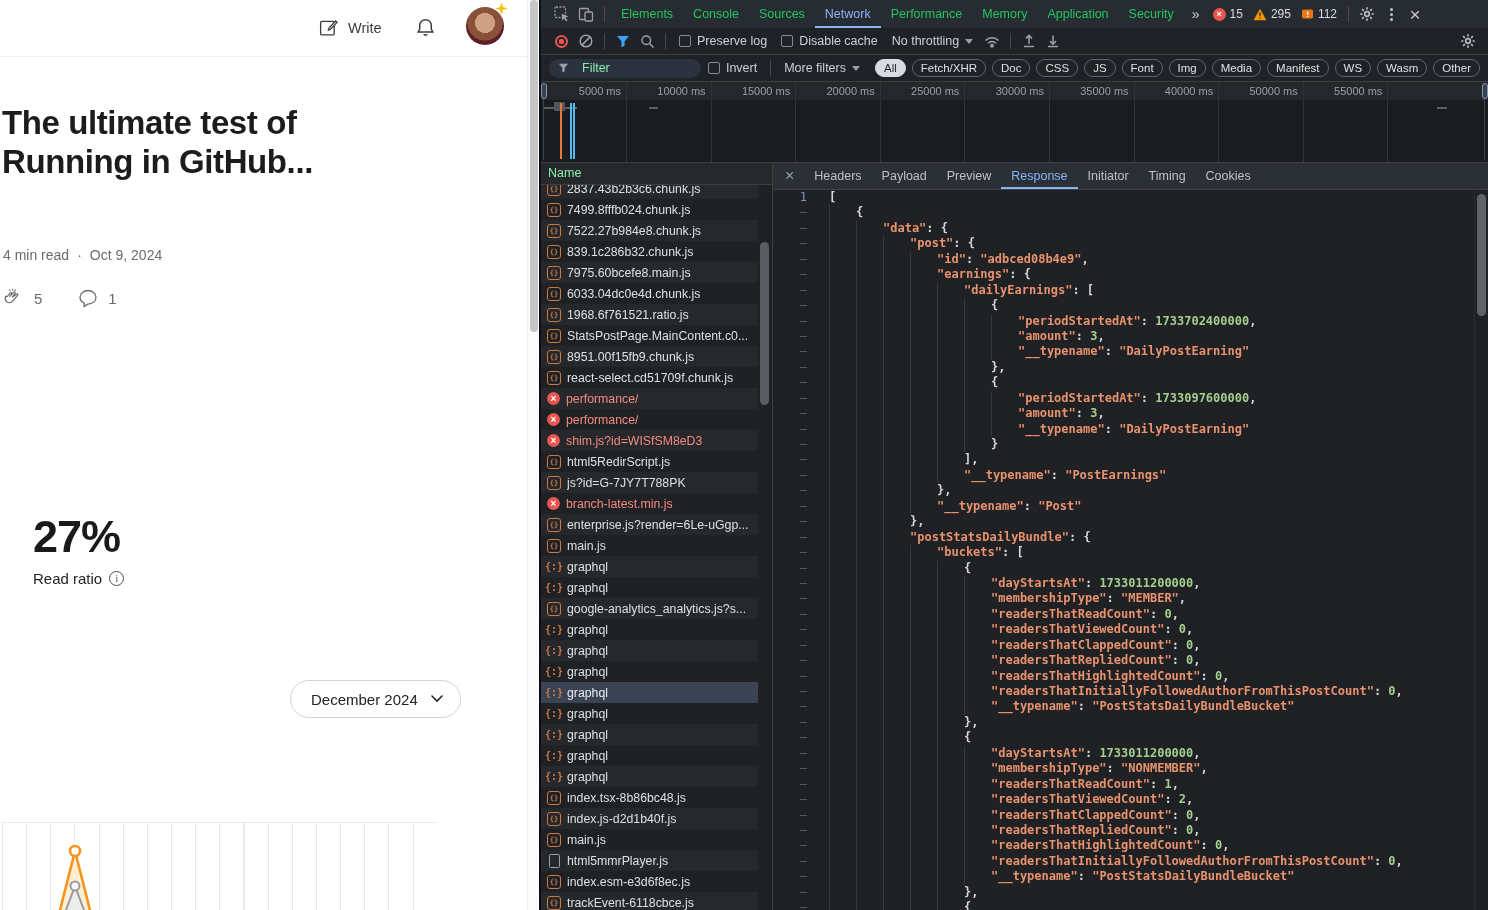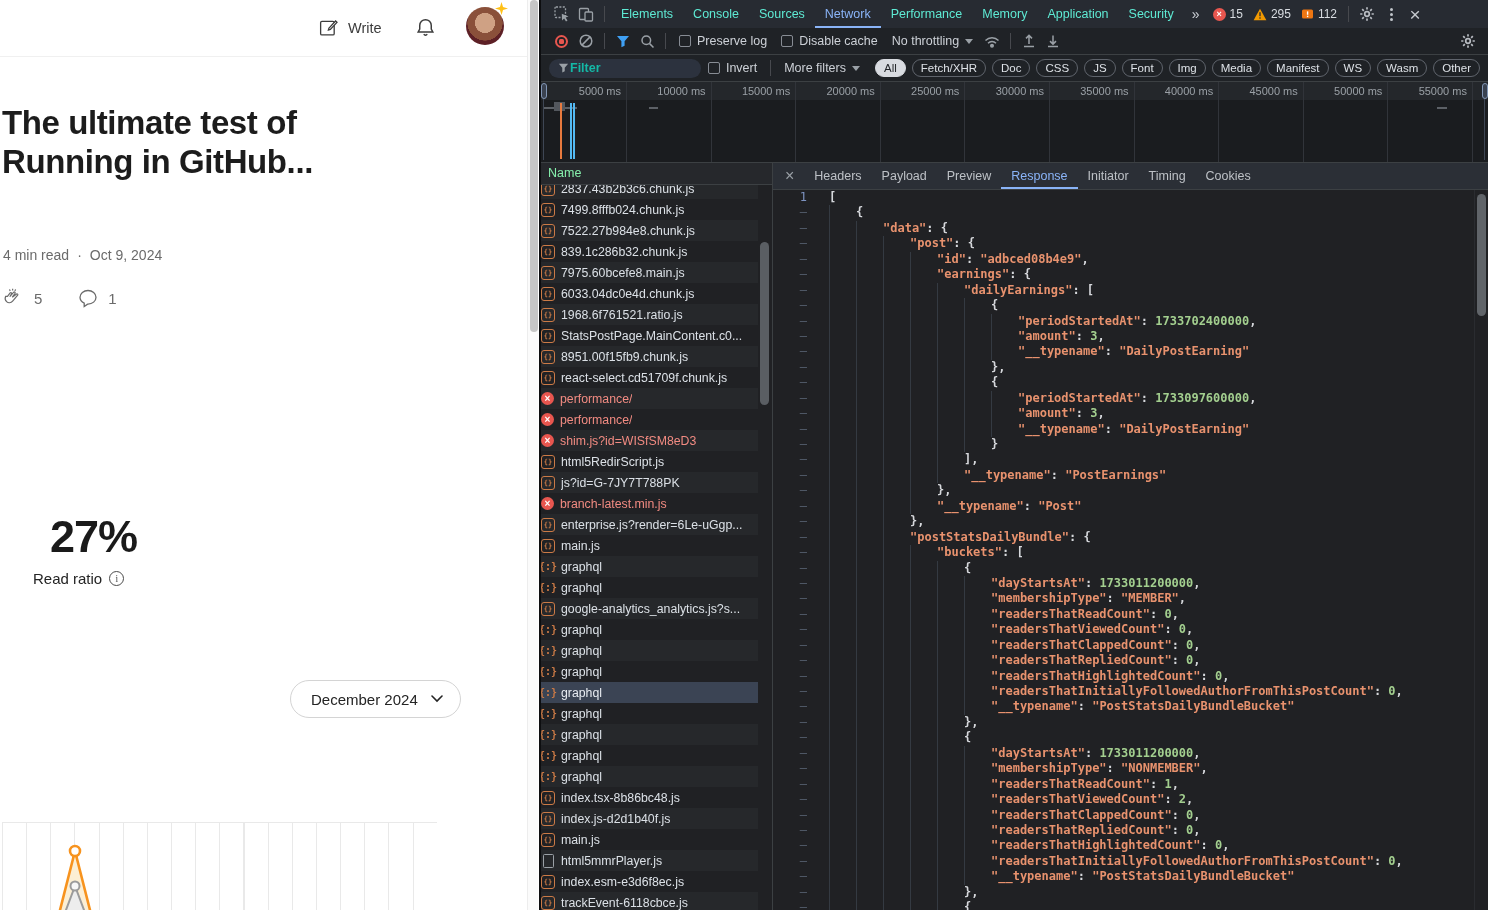--- a/index.html
+++ b/index.html
@@ -22,21 +22,21 @@
   .m-title span { display:block; }
   .pill-btn { display:flex; align-items:center; justify-content:center; border-radius:19px; background:#fff;
               color:#242424; cursor:pointer; }
   .stats-pill { position:absolute; left:312px; top:111px; height:36px; padding:0 19px; font-size:14px;
                 border:1px solid #242424; border-radius:18px; }
   .m-meta { position:absolute; left:3px; top:247px; display:flex; align-items:center; gap:8px;
             font-size:14px; color:#6b6b6b; }
   .m-engage { position:absolute; left:2px; top:287px; display:flex; align-items:center; gap:10px;
               font-size:15px; color:#6b6b6b; }
   .m-engage .gap { width:16px; }
-  .ratio-value { position:absolute; left:50px; top:511px; font-size:45px; font-weight:700;
+  .ratio-value { position:absolute; left:33px; top:511px; font-size:45px; font-weight:700;
                  letter-spacing:-1px; color:#1a1a1a; }
   .ratio-label { position:absolute; left:33px; top:570px; display:flex; align-items:center; gap:7px;
                  font-size:15px; color:#242424; }
   .info-icon { width:15px; height:15px; border:1px solid #4a4a4a; border-radius:50%; display:flex;
                align-items:center; justify-content:center; font-size:9.5px; color:#4a4a4a;
                font-family:"Liberation Serif", serif; }
   .month-pill { position:absolute; left:290px; top:680px; width:171px; height:38px; border:1px solid #d4d4d4;
                 border-radius:19px; display:flex; align-items:center; justify-content:space-between;
                 padding:0 17px 0 20px; font-size:15px; color:#242424; cursor:pointer; }
   .m-chart { position:absolute; left:2px; top:822px; width:435px; height:88px;
@@ -48,21 +48,21 @@
 
   
   .devtools { position:absolute; left:541px; top:0; width:947px; height:910px; background:#202124;
               color:#d5d9de; box-shadow:-2px 0 0 #0d0e10; font-size:12.5px; }
   .icon-sep { width:1px; height:16px; background:#47494e; margin:0 6px; flex:none; }
 
   
   .dt-tabbar { position:absolute; left:0; top:0; right:0; height:28px; background:#272b32;
                display:flex; align-items:center; padding:0 6px 0 9px; }
   .dt-tabs { display:flex; height:100%; }
-  .dt-tab { display:flex; align-items:center; padding:0 10px; color:#5eead4; cursor:pointer; height:100%; }
+  .dt-tab { display:flex; align-items:center; padding:0 10px; color:#22c55e; cursor:pointer; height:100%; }
   .dt-tab.active { color:#8ab4f8; box-shadow:inset 0 -2px 0 #8ab4f8; }
   .more-tabs { padding:0 8px; font-size:14px; color:#ccd0d6; cursor:pointer; }
   .badge { display:flex; align-items:center; gap:4px; margin:0 5px; cursor:pointer; }
   .badge .cnt { color:#d8dce1; font-size:12px; }
   .err-dot { width:13px; height:13px; border-radius:50%; background:#e8564f; color:#fff; font-size:9px;
              font-weight:bold; display:flex; align-items:center; justify-content:center; }
   .ibtn { display:flex; align-items:center; justify-content:center; width:24px; height:24px; cursor:pointer; flex:none; }
   .kebab { display:flex; flex-direction:column; gap:2px; }
   .kebab i { width:3px; height:3px; border-radius:50%; background:#c0c4ca; }
   .xclose { font-size:19px; color:#c5c9ce; line-height:1; }
@@ -75,21 +75,21 @@
   .cb { width:12px; height:12px; border:1.5px solid #878c94; border-radius:2px; margin-right:6px; flex:none; cursor:pointer; }
   .tb-item { display:flex; align-items:center; margin:0 7px; color:#cdd1d7; white-space:nowrap; cursor:pointer; }
   .caret { width:0; height:0; border-left:4px solid transparent; border-right:4px solid transparent;
            border-top:5px solid #9aa0a6; margin-left:6px; }
   .spacer { flex:1; }
 
   
   .dt-filterbar { position:absolute; left:0; top:55px; right:0; height:27px; background:#1f2226;
                   border-bottom:1px solid #3c4043; display:flex; align-items:center; padding:0 8px; }
   .filter-input { width:196px; height:19px; border-radius:11px; background:#2c323e; display:flex;
-                  align-items:center; gap:1px; padding:0 9px; color:#14b8a6;font-weight:bold; }
+                  align-items:center; gap:13px; padding:0 9px; color:#86efac; }
   .chips { display:flex; align-items:center; gap:6px; margin-left:8px; }
   .chip { border:1px solid #5f646c; border-radius:9px; padding:2px 8px; font-size:11.5px; color:#dde1e6;
           white-space:nowrap; cursor:pointer; }
   .chip.sel { background:#d8dbe0; border-color:#d8dbe0; color:#1f2226; }
 
   
   .dt-timeline { position:absolute; left:0; top:82px; right:0; height:81px; background:#1a1c1f;
                  border-bottom:1px solid #3c4043; overflow:hidden; }
   .ruler-strip { position:absolute; left:0; top:0; right:0; height:18px; background:#24272b; }
   .ticks { position:absolute; inset:0; display:flex; }
@@ -102,21 +102,21 @@
   .tl-handle { position:absolute; top:1px; width:6px; height:16px; border:1px solid #8296b5;
                border-radius:3px; background:#3a4250; }
   .tl-handle-line { position:absolute; top:17px; bottom:2px; width:1px; background:#3e4654; }
 
   
   .dt-split { position:absolute; left:0; top:163px; right:0; bottom:0; display:flex; }
   .ncol { position:relative; width:232px; flex:none; border-right:1px solid #3c4043; overflow:hidden; }
   .ncol-header { position:absolute; left:0; top:0; right:0; height:22px; background:#26282c; z-index:2;
                  border-bottom:1px solid #3c4043; line-height:21px; padding-left:7px; color:#86efac; font-size:12.5px; }
   .req-list { position:absolute; left:0; top:15px; right:0; z-index:1; }
-  .req { display:flex; align-items:center; height:21px; padding-left:0; font-size:12.3px; color:#dbe0e6;
+  .req { display:flex; align-items:center; height:21px; padding-left:6px; font-size:12.3px; color:#dbe0e6;
          white-space:nowrap; overflow:hidden; cursor:pointer; }
   .req:nth-child(odd) { background:#26282b; }
   .req:nth-child(even) { background:#202124; }
   .req.sel { background:#3b4454 !important; color:#e8ecf2; }
   .ricon { width:14px; height:14px; margin-right:6px; flex:none; display:flex; align-items:center; justify-content:center; }
   .req[data-type="js"] .ricon { border:1.5px solid #cb7a46; border-radius:3px; }
   .req[data-type="js"] .ricon::before { content:"{}"; font:bold 7px "DejaVu Sans Mono", monospace; color:#cb7a46; }
   .req[data-type="fetch"] .ricon::before { content:"{:}"; font:bold 10px "DejaVu Sans Mono", monospace; color:#cb7a46; }
   .req[data-type="error"] .ricon { background:#e8564f; border-radius:50%; width:13px; height:13px; }
   .req[data-type="error"] .ricon::before { content:"\00d7"; color:#fff; font-size:10px; font-weight:bold; line-height:1; }
@@ -459,23 +459,20 @@
             <span class="tick-label">25000 ms</span>
           </div>
           <div class="tick">
             <span class="tick-label">30000 ms</span>
           </div>
           <div class="tick">
             <span class="tick-label">35000 ms</span>
           </div>
           <div class="tick">
             <span class="tick-label">40000 ms</span>
-          </div>
-          <div class="tick">
-            <span class="tick-label">45000 ms</span>
           </div>
           <div class="tick">
             <span class="tick-label">50000 ms</span>
           </div>
           <div class="tick">
             <span class="tick-label">55000 ms</span>
           </div>
         </div>
       <div class="tl-dash" style="left:2px;width:34px;"></div>
       <div class="tl-dash" style="left:108px;width:9px;"></div>

